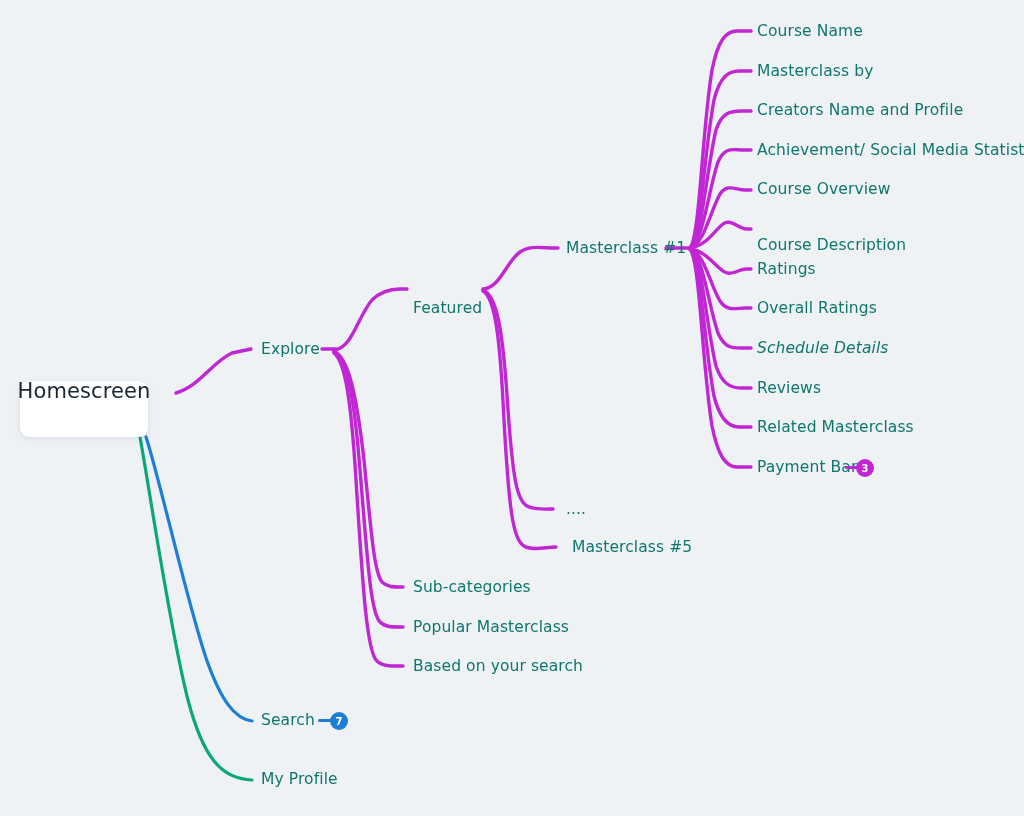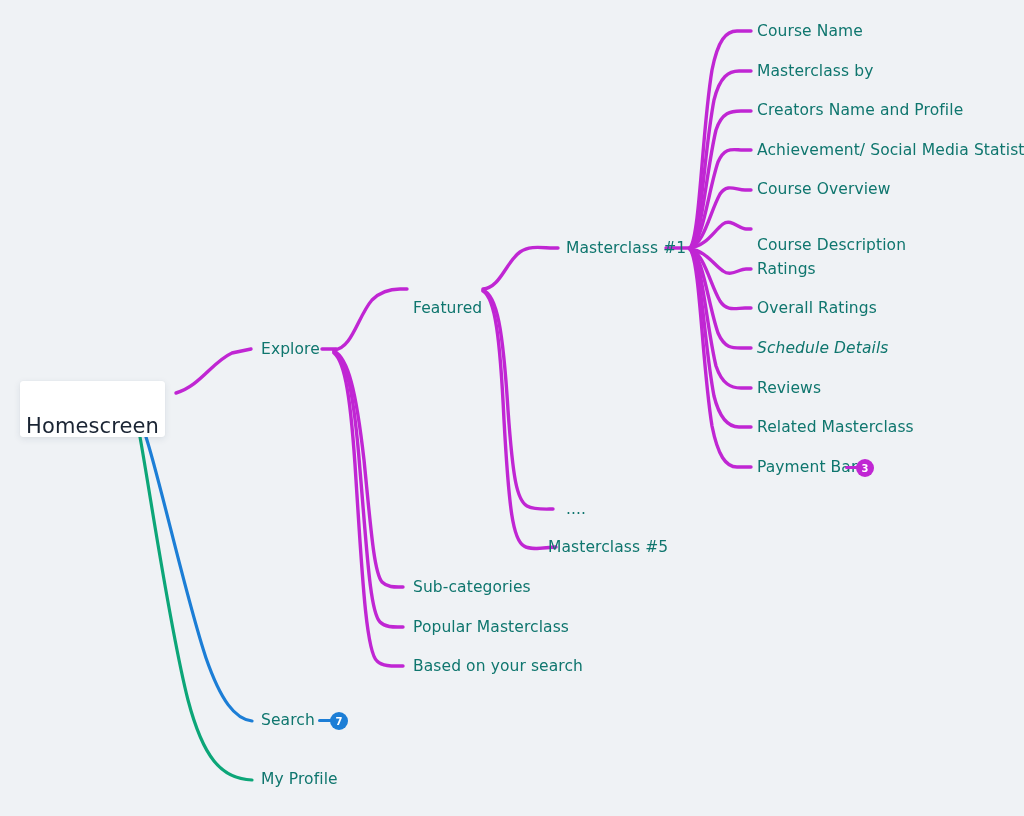--- a/index.html
+++ b/index.html
@@ -32,27 +32,27 @@
     font-size: 15.5px;
     color: #0f766e;
     white-space: nowrap;
     line-height: 1;
     letter-spacing: 0.1px;
   }
   .root-node {
     position: absolute;
     left: 20px;
     top: 381px;
-    width: 145px;
+    width: 128px;
     height: 56px;
     background: #ffffff;
-    border-radius: 3px;
+    border-radius: 9px;
     box-shadow: 0 2px 7px rgba(40,60,90,0.10), 0 0 1px rgba(40,60,90,0.10);
     display: flex;
-    align-items: flex-end;
+    align-items: flex-start;
     justify-content: center;
   }
   .root-node .node-label {
     position: static;
     font-size: 21px;
     color: #1a2433;
   }
   .badge {
     position: absolute;
     width: 18px;
@@ -131,21 +131,21 @@
   <div class="badge-stem" style="left:318px; top:719px; background:#1c7ed6;"></div>
   <div class="badge" style="left:330px; top:712px; background:#1c7ed6;">7</div>
 
   <div class="node-label" style="left:413px; top:282px;margin-top:19px;">Featured</div>
   <div class="node-label" style="left:413px; top:580px;">Sub-categories</div>
   <div class="node-label" style="left:413px; top:620px;">Popular Masterclass</div>
   <div class="node-label" style="left:413px; top:659px;">Based on your search</div>
 
   <div class="node-label" style="left:566px; top:241px;text-align:center;">Masterclass #1</div>
   <div class="node-label" style="left:566px; top:502px;">....</div>
-  <div class="node-label" style="left:548px; top:540px;">Masterclass #5</div>
+  <div class="node-label" style="left:572px; top:540px;">Masterclass #5</div>
 
   <div class="node-label" style="left:757px; top:24px;">Course Name</div>
   <div class="node-label" style="left:757px; top:64px;">Masterclass by</div>
   <div class="node-label" style="left:757px; top:103px;">Creators Name and Profile</div>
   <div class="node-label" style="left:757px; top:143px;">Achievement/ Social Media Statistics</div>
   <div class="node-label" style="left:757px; top:182px;">Course Overview</div>
   <div class="node-label" style="left:757px; top:238px;">Course Description</div>
   <div class="node-label" style="left:757px; top:262px;">Ratings</div>
   <div class="node-label" style="left:757px; top:301px;">Overall Ratings</div>
   <div class="node-label" style="left:757px; top:341px;font-style:italic;">Schedule Details</div>

